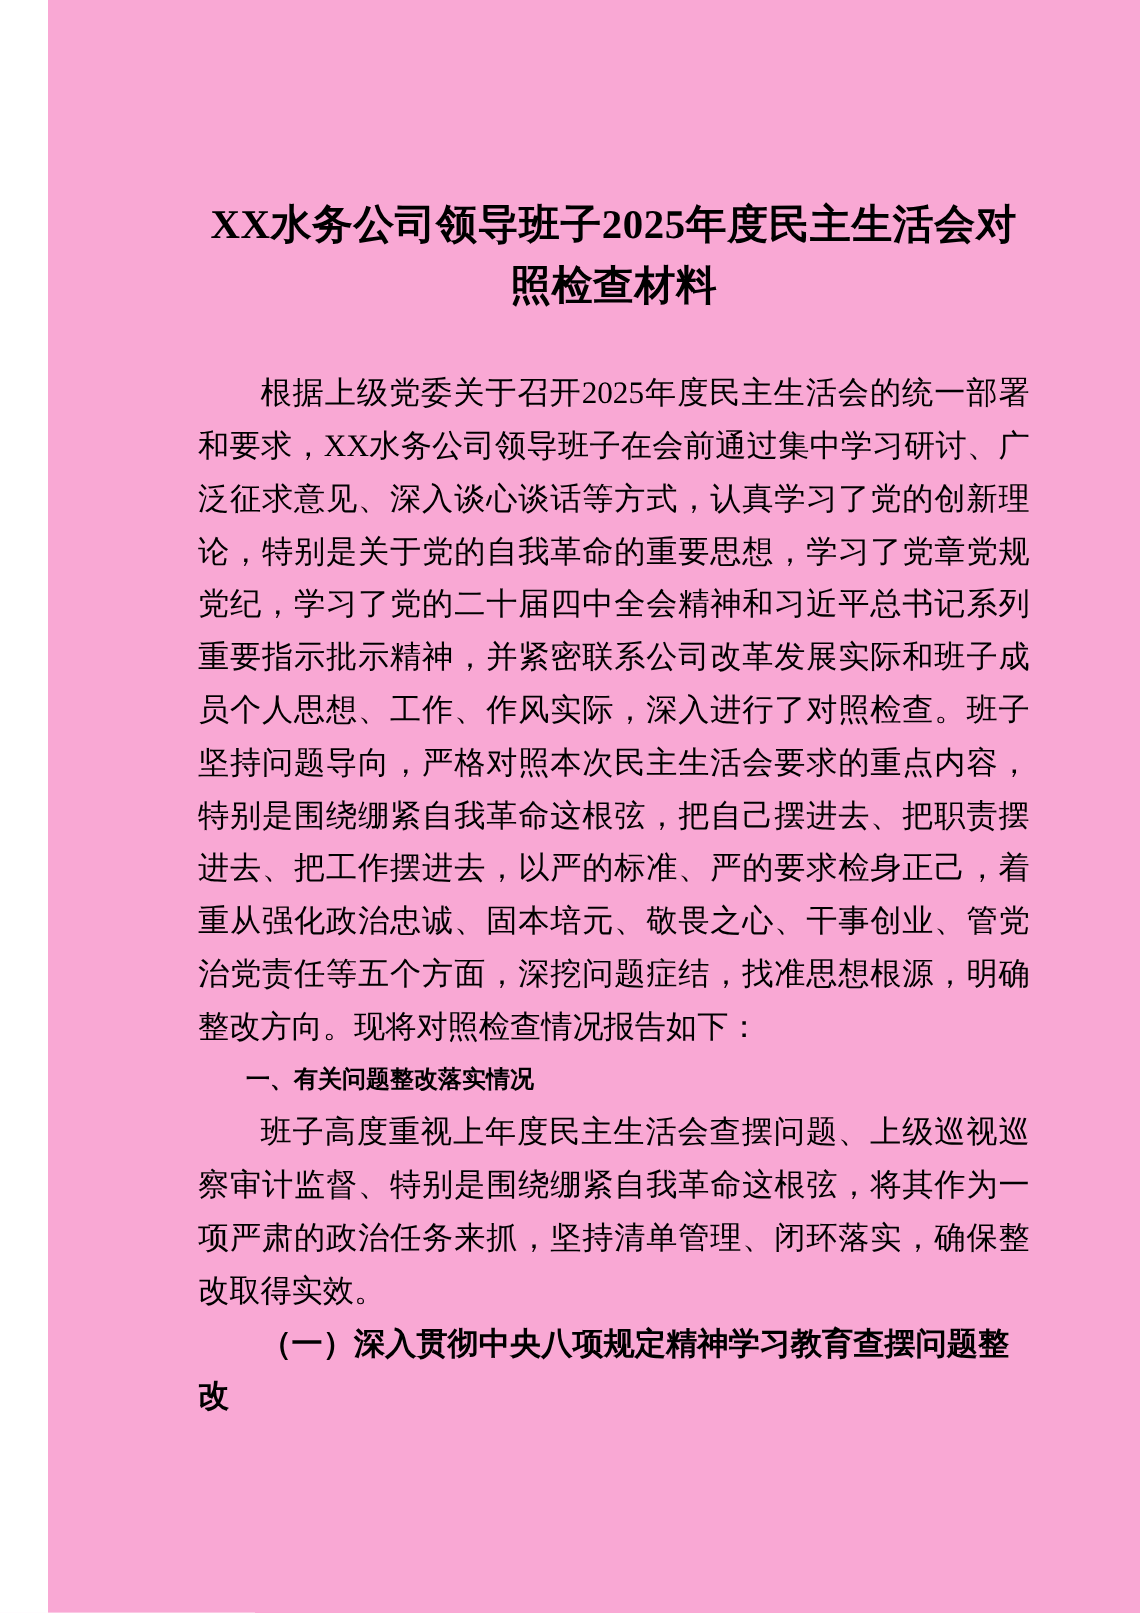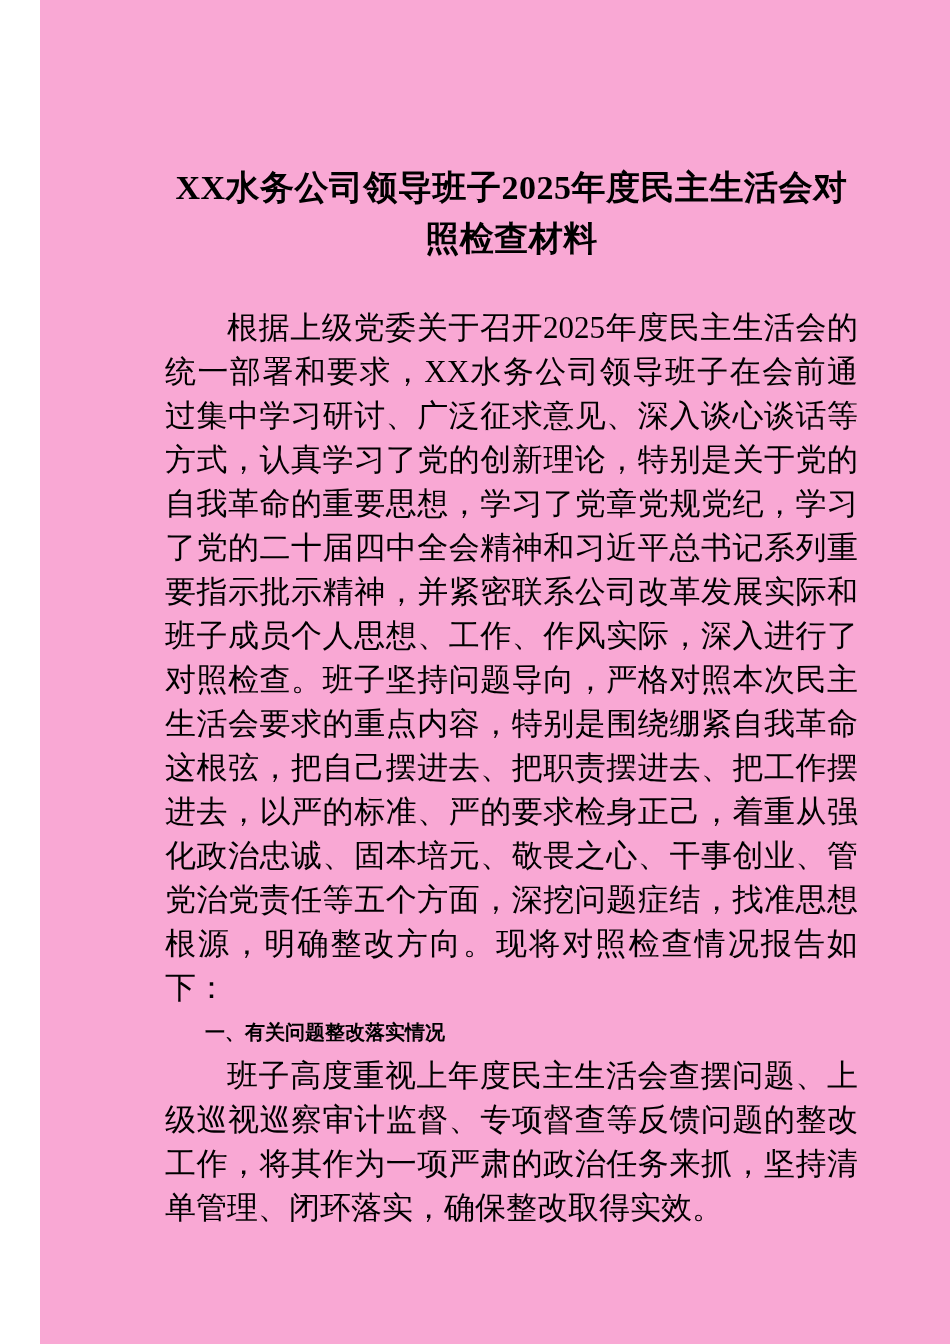--- a/index.html
+++ b/index.html
@@ -21,21 +21,21 @@
   .doc-title {
     font-size: 34px;
     font-weight: bold;
     text-align: center;
     line-height: 1.5;
     margin-bottom: 42px;
     font-family: "Liberation Serif", "DejaVu Serif", serif;
     letter-spacing: 0.5px;
   }
   .body-para {
-    font-size: 31px;
+    font-size: 26px;
     line-height: 44px;
     text-align: justify;
     text-indent: 2em;
     font-family: "Liberation Serif", "DejaVu Serif", serif;
   }
   .heading-1 {
     font-size: 20px;
     line-height: 44px;
     font-weight: bold;
     text-indent: 2em;
@@ -53,16 +53,17 @@
 <body>
 
 <div class="page">
 
   <h1 class="doc-title">XX水务公司领导班子2025年度民主生活会对照检查材料</h1>
 
   <p class="body-para">根据上级党委关于召开2025年度民主生活会的统一部署和要求，XX水务公司领导班子在会前通过集中学习研讨、广泛征求意见、深入谈心谈话等方式，认真学习了党的创新理论，特别是关于党的自我革命的重要思想，学习了党章党规党纪，学习了党的二十届四中全会精神和习近平总书记系列重要指示批示精神，并紧密联系公司改革发展实际和班子成员个人思想、工作、作风实际，深入进行了对照检查。班子坚持问题导向，严格对照本次民主生活会要求的重点内容，特别是围绕绷紧自我革命这根弦，把自己摆进去、把职责摆进去、把工作摆进去，以严的标准、严的要求检身正己，着重从强化政治忠诚、固本培元、敬畏之心、干事创业、管党治党责任等五个方面，深挖问题症结，找准思想根源，明确整改方向。现将对照检查情况报告如下：</p>
 
   <h2 class="heading-1">一、有关问题整改落实情况</h2>
 
-  <p class="body-para">班子高度重视上年度民主生活会查摆问题、上级巡视巡察审计监督、专项督查等反馈问题的整改工作，将其作为一项严肃的政治任务来抓，坚持清单管理、闭环落实，确保整改取得实效。</p>
+  <p class="body-para">班子高度重视上年度民主生活会查摆问题、上级巡视巡察审计监督、特别是围绕绷紧自我革命这根弦，将其作为一项严肃的政治任务来抓，坚持清单管理、闭环落实，确保整改取得实效。</p>
 
+  <h3 class="heading-2">（一）深入贯彻中央八项规定精神学习教育查摆问题整改</h3>
 
 </div>
 
 </body></html>

